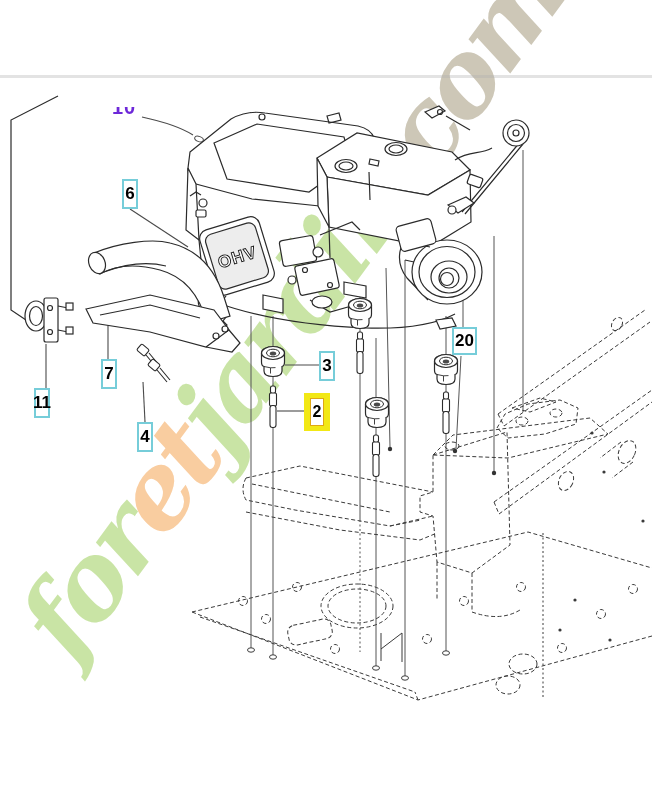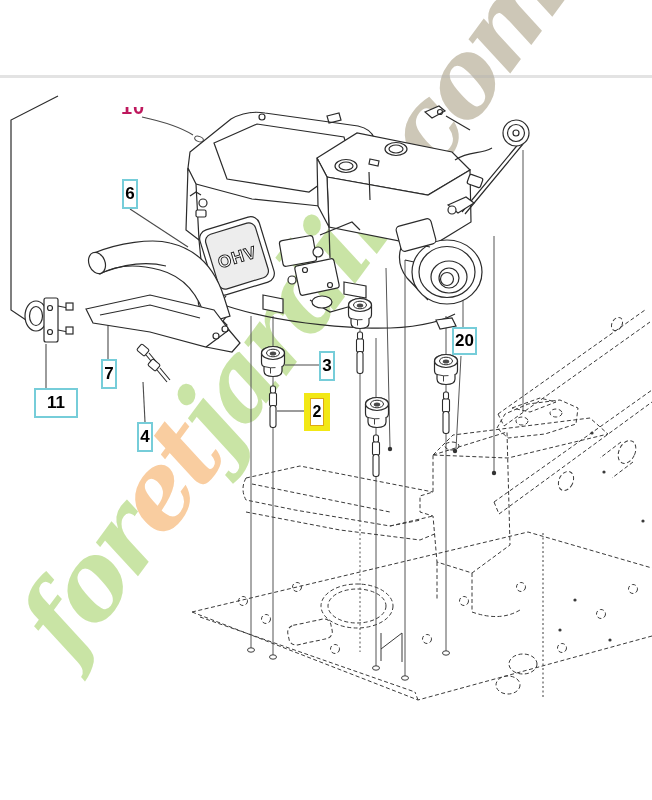--- a/index.html
+++ b/index.html
@@ -24,38 +24,38 @@
   svg.diagram{position:absolute;left:0;top:0;z-index:2;}
   
   .callout{
     position:absolute;box-sizing:border-box;background:#fff;
     border:2px solid #76cdd9;color:#000;font-weight:bold;font-size:17px;
     display:flex;align-items:center;justify-content:center;z-index:3;
     font-family:"Liberation Sans",sans-serif;
   }
   .co-6 {left:122px;top:179px;width:16px;height:30px;}
   .co-7 {left:101px;top:359px;width:16px;height:30px;}
-  .co-11{left:34px; top:388px;width:44px;height:30px;}
+  .co-11{left:34px; top:388px;width:16px;height:30px;}
   .co-4 {left:137px;top:422px;width:16px;height:30px;}
   .co-3 {left:319px;top:351px;width:16px;height:30px;}
   .co-18{left:452px;top:327px;width:25px;height:28px;}
   .highlight-pad{
     position:absolute;left:304px;top:393px;width:26px;height:38px;
     background:#f2e815;display:flex;align-items:center;justify-content:center;
     z-index:3;
   }
   .highlight-pad .callout-inner{
     box-sizing:border-box;width:14px;height:28px;background:#fff;
     border:1.5px solid #dfa714;color:#000;font-weight:bold;font-size:16px;
     display:flex;align-items:center;justify-content:center;
   }
   
   .callout-partial{
-    position:absolute;left:121px;top:107px;width:34px;height:18px;
-    overflow:hidden;z-index:3;color:#be185d;
+    position:absolute;left:112px;top:107px;width:34px;height:18px;
+    overflow:hidden;z-index:3;color:#6d28d9;
   }
   .callout-partial span{
     display:block;margin-top:-11px;font-weight:bold;font-size:20px;
     letter-spacing:1px;font-family:"Liberation Sans",sans-serif;
   }
 </style>
 </head>
 <body>
 
 <div class="scan-band"></div>

